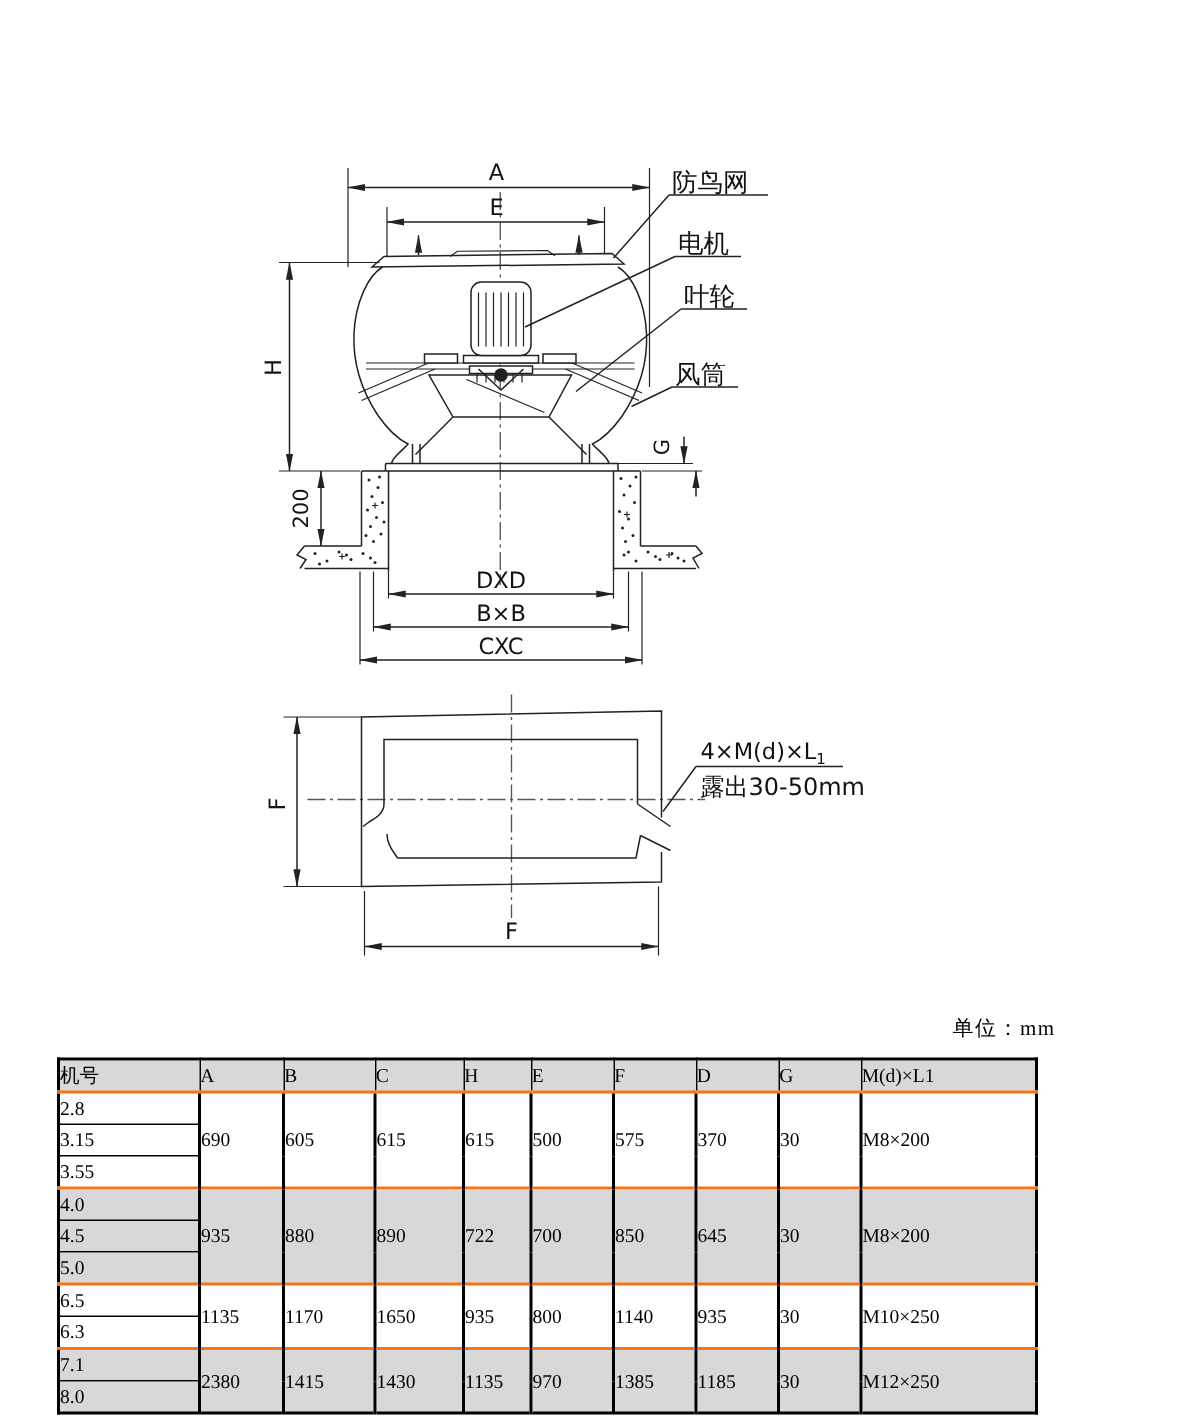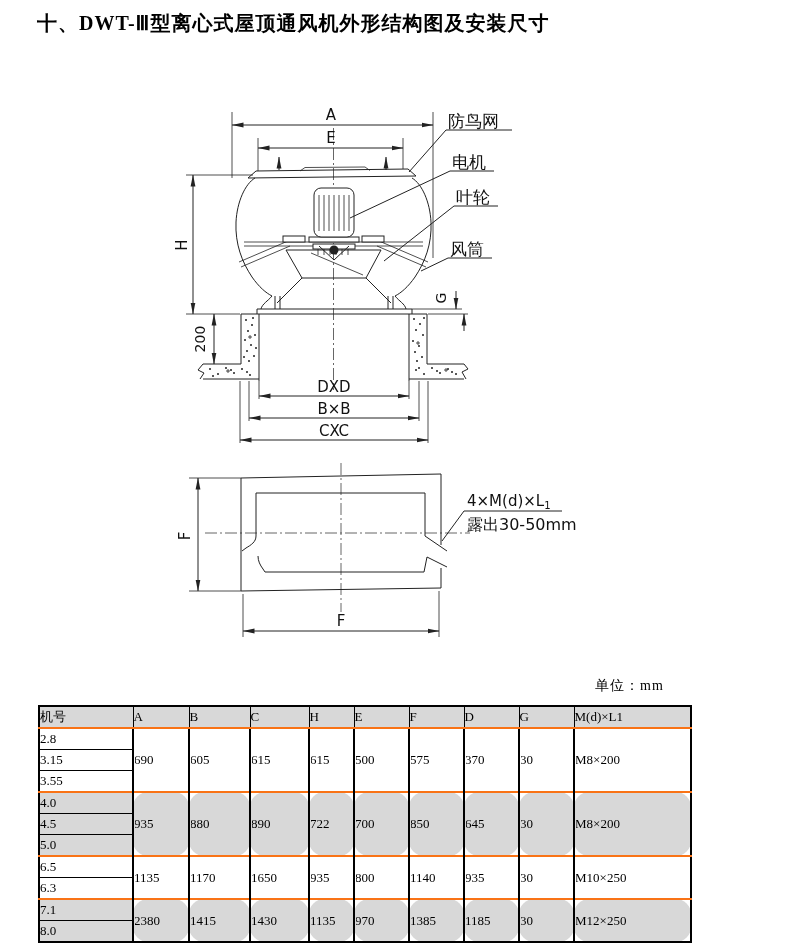--- a/index.html
+++ b/index.html
@@ -1,43 +1,42 @@
 <!DOCTYPE html>
 <html><head>
 <meta charset="utf-8">
 <style>
   html,body{margin:0;padding:0;background:#fff;}
   .page{position:relative;width:800px;height:950px;background:#ffffff;overflow:hidden;
         font-family:"Liberation Serif", serif;color:#000;}
   .title{position:absolute;left:37px;top:10px;font-size:20px;font-weight:bold;
          letter-spacing:1px;white-space:nowrap;}
   .diagram-svg{position:absolute;left:0;top:0;}
-  .unit-note{position:absolute;left:595px;top:677px;font-size:14px;letter-spacing:1px;}
+  .unit-note{position:absolute;left:635px;top:677px;font-size:14px;letter-spacing:1px;}
   .spec-table{position:absolute;left:38px;top:705px;border-collapse:collapse;
               table-layout:fixed;width:652px;border:2px solid #000;
               font-family:"Liberation Serif", serif;font-size:13px;}
   .spec-table th,.spec-table td{border:1px solid #000;text-align:left;padding:0;
               height:20px;line-height:20px;font-weight:normal;overflow:hidden;}
   .spec-table thead th{background:#d8d8d8;}
   .spec-table tr.shaded td{background:#d8d8d8;margin-left:39px;}
   .spec-table tr.gs td{border-top:2px solid #f97316;}
-  .spec-table td.val{border-left-width:2px;border-radius:15px;}
+  .spec-table td.val{border-left-width:2px;}
   svg text{fill:#111;font-family:"DejaVu Sans", sans-serif;}
   svg .ln{stroke:#222;stroke-width:1;fill:none;}
   svg .thin{stroke:#222;stroke-width:0.8;fill:none;}
   svg .cl{stroke:#555;stroke-width:0.9;fill:none;stroke-dasharray:12 3 2 3;}
   svg .wht{fill:#fff;stroke:#222;stroke-width:1;}
   svg .dot{fill:#222;stroke:none;}
 </style>
 </head>
 <body>
 
 <div class="page">
 
-  <div class="title">十、DWT-Ⅲ型离心式屋顶通风机外形结构图及安装尺寸</div>
 
   <svg class="diagram-svg" width="800" height="660" viewBox="0 0 800 660">
     <defs>
       <marker id="ar" viewBox="0 0 12 6" refX="11.5" refY="3" markerWidth="12" markerHeight="6" orient="auto-start-reverse">
           <path d="M12,3 L0,0.6 L0,5.4 Z" fill="#222"></path>
         </marker>
     </defs>
 
     <g>
 

